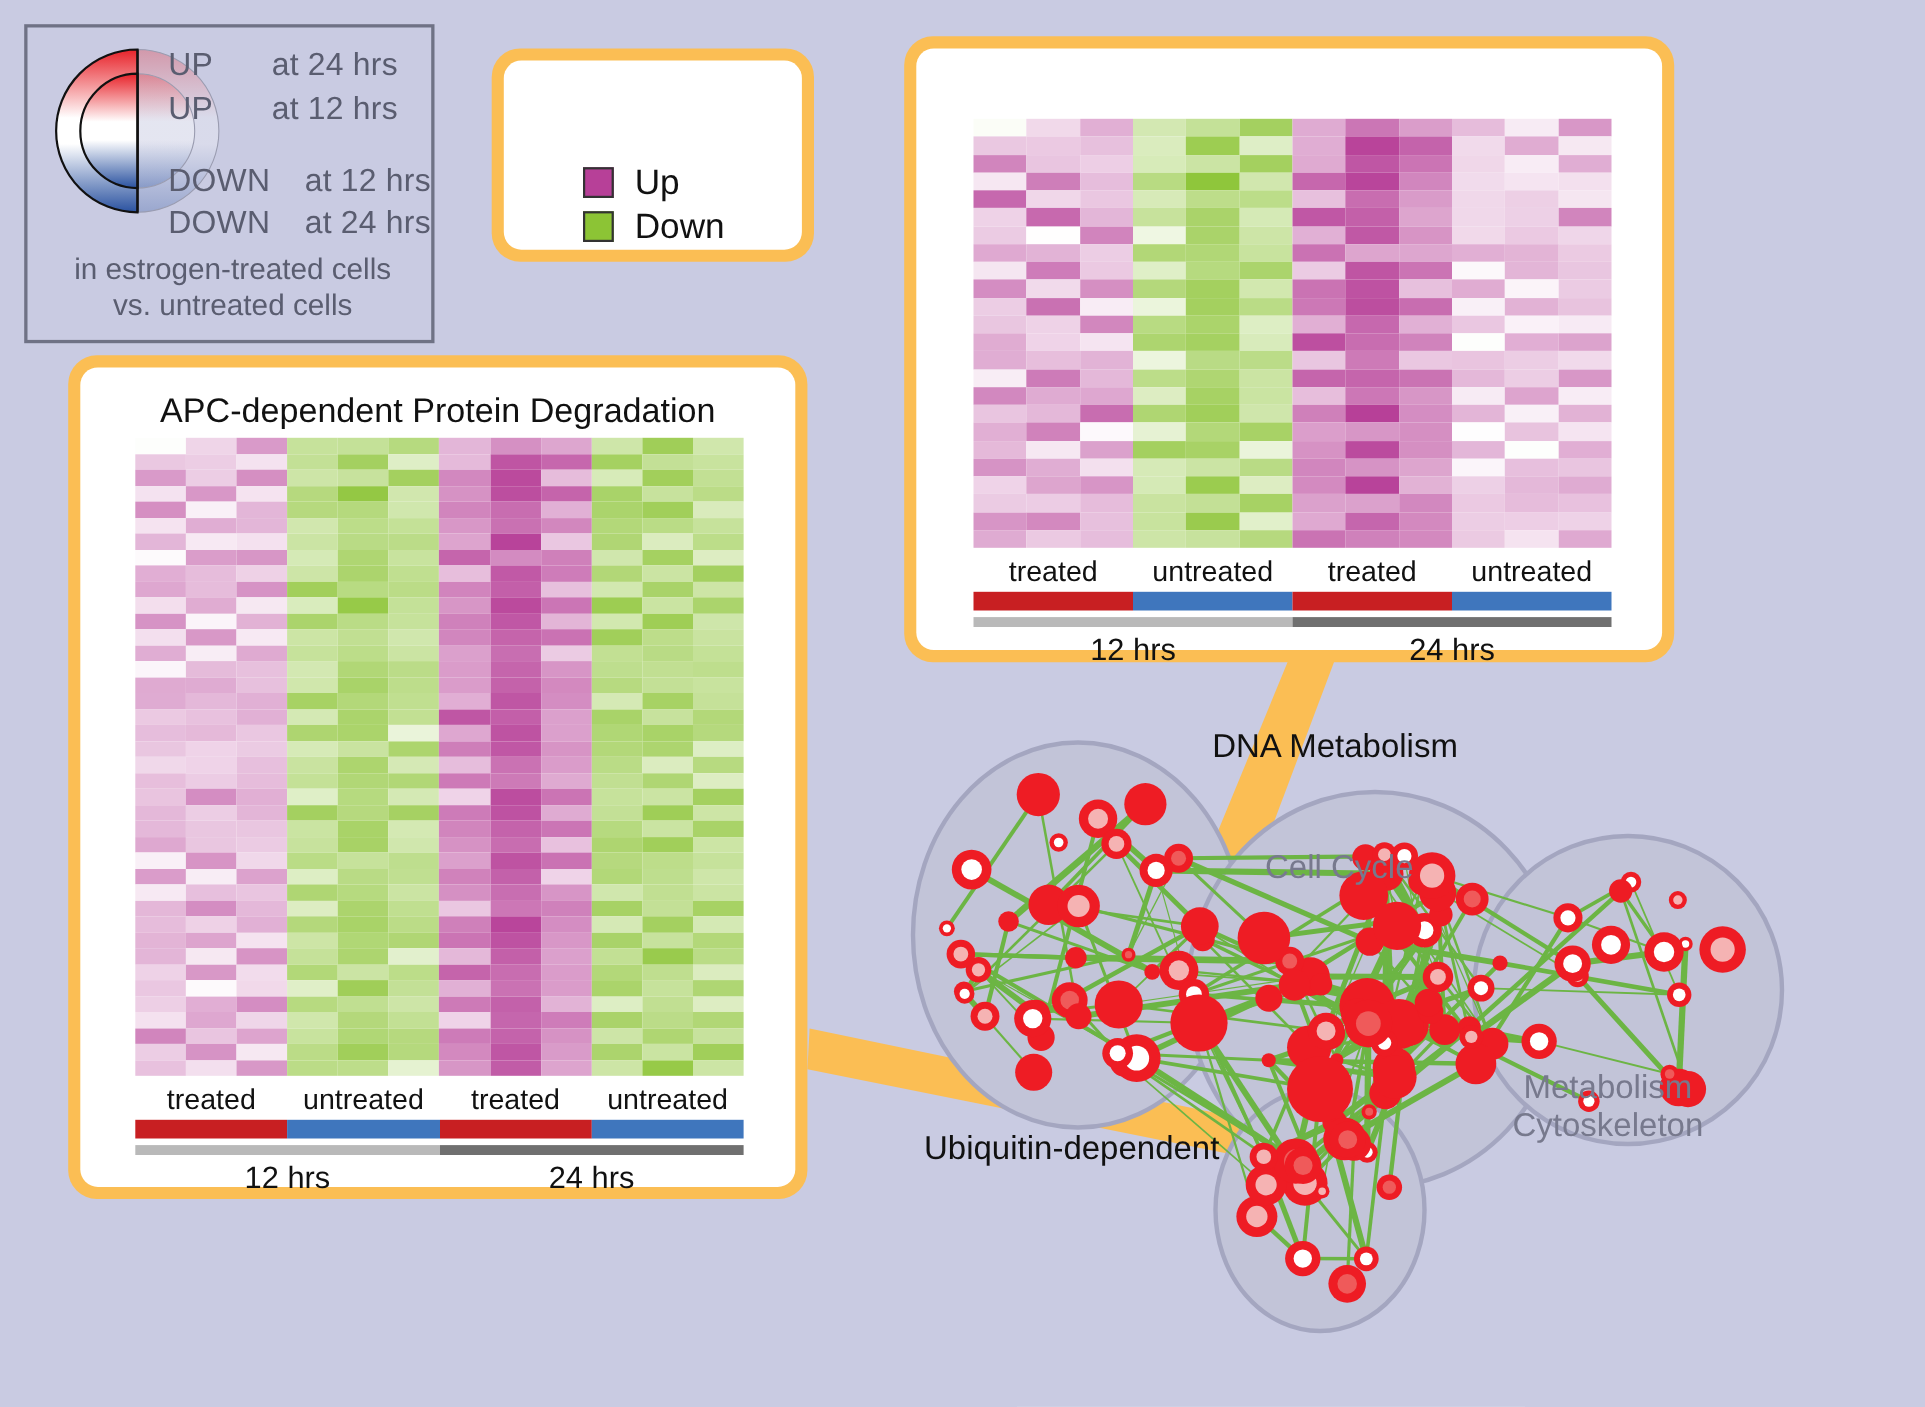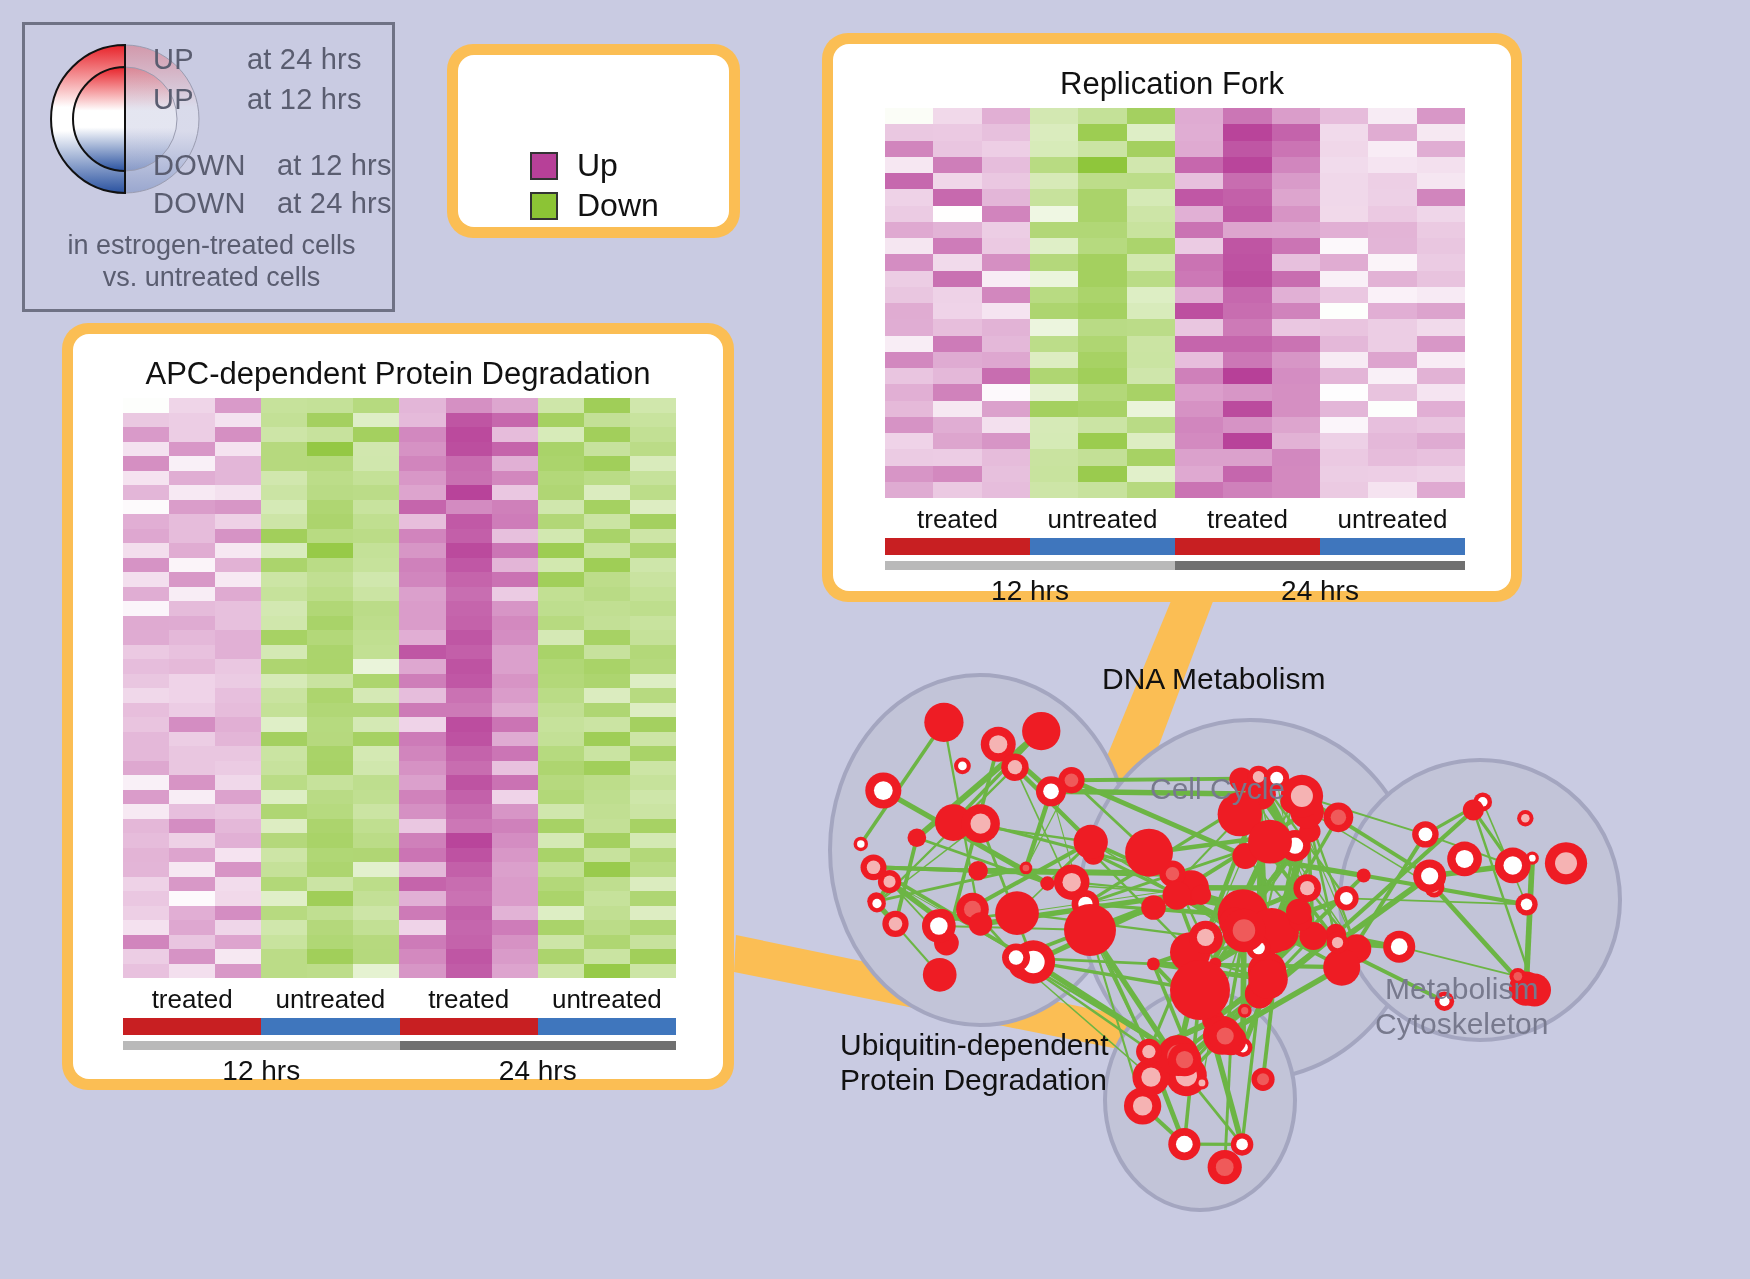--- a/index.html
+++ b/index.html
@@ -113,21 +113,20 @@
       </div>
       <div class="lrow" style="top:132px">
         <i class="lsw" id="sw-down" style="background: rgb(140, 196, 53);"></i>
         <span>Down</span>
       </div>
     </div>
   </div>
 
   <div class="panel" id="rf-panel">
     <div class="panel-inner">
-      <div class="hm-title" style="top:22px">Replication Fork</div>
       <div class="hm-grid" id="rf-grid" style="left: 52px; top: 64px; width: 580px; height: 390px; grid-template-columns: repeat(12, 1fr); grid-template-rows: repeat(24, 1fr);">
           <i style="background: rgb(251, 253, 247);"></i>
           <i style="background: rgb(241, 217, 234);"></i>
           <i style="background: rgb(225, 175, 212);"></i>
           <i style="background: rgb(211, 232, 178);"></i>
           <i style="background: rgb(196, 225, 152);"></i>
           <i style="background: rgb(164, 208, 96);"></i>
           <i style="background: rgb(223, 171, 210);"></i>
           <i style="background: rgb(203, 118, 181);"></i>
           <i style="background: rgb(218, 157, 202);"></i>
@@ -1570,17 +1569,16 @@
     </svg>
 
     <div class="nlabel" style="left:322px;top:62px;font-size:30px;color:#111">DNA Metabolism</div>
     <div class="nlabel" style="left:370px;top:172px;font-size:30px;color:#77798d">Cell Cycle</div>
     <div class="nlabel" style="left:595px;top:372px;font-size:30px;color:#77798d;text-align:center">
       <div>Metabolism</div>
       <div>Cytoskeleton</div>
     </div>
     <div class="nlabel" style="left:60px;top:428px;font-size:30px;color:#111">
       <div>Ubiquitin-dependent</div>
-      <div>Protein Degradation</div>
     </div>
   </div>
 
 </div>
 
 </body></html>

